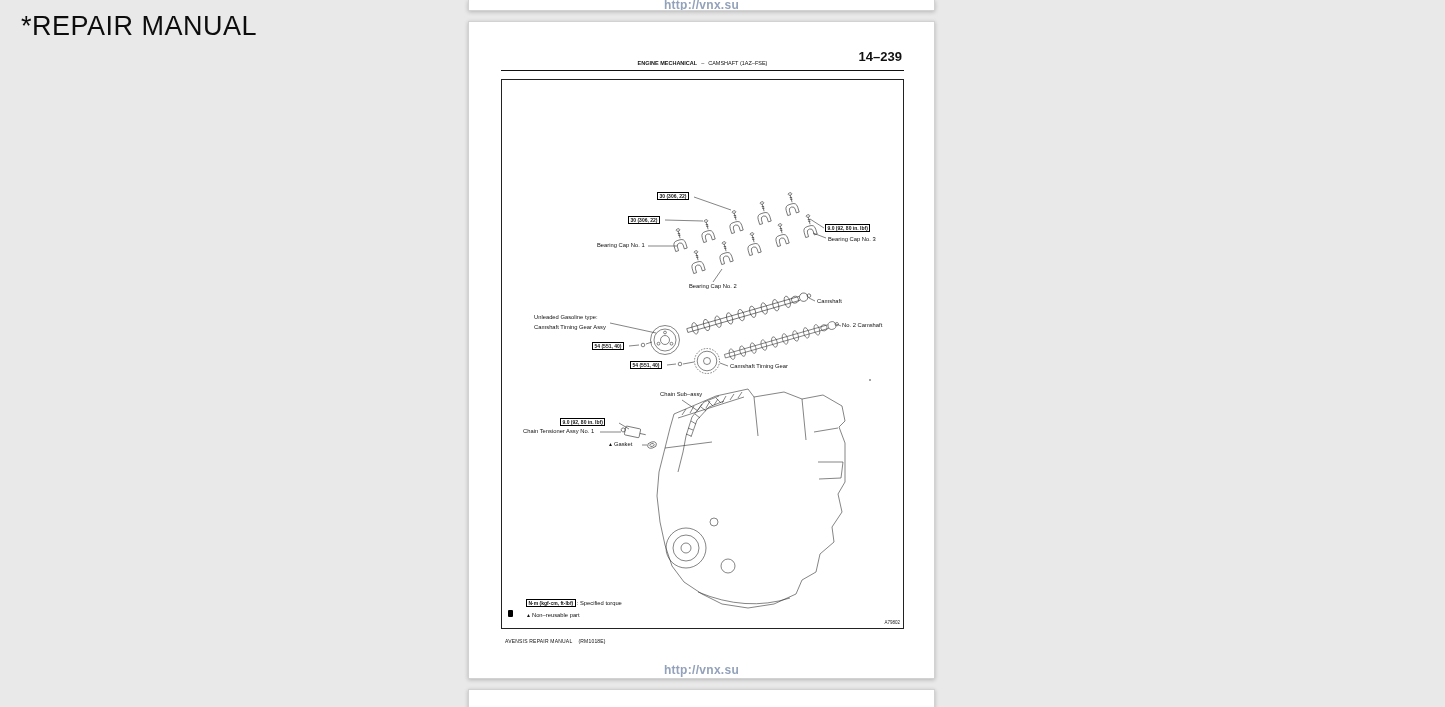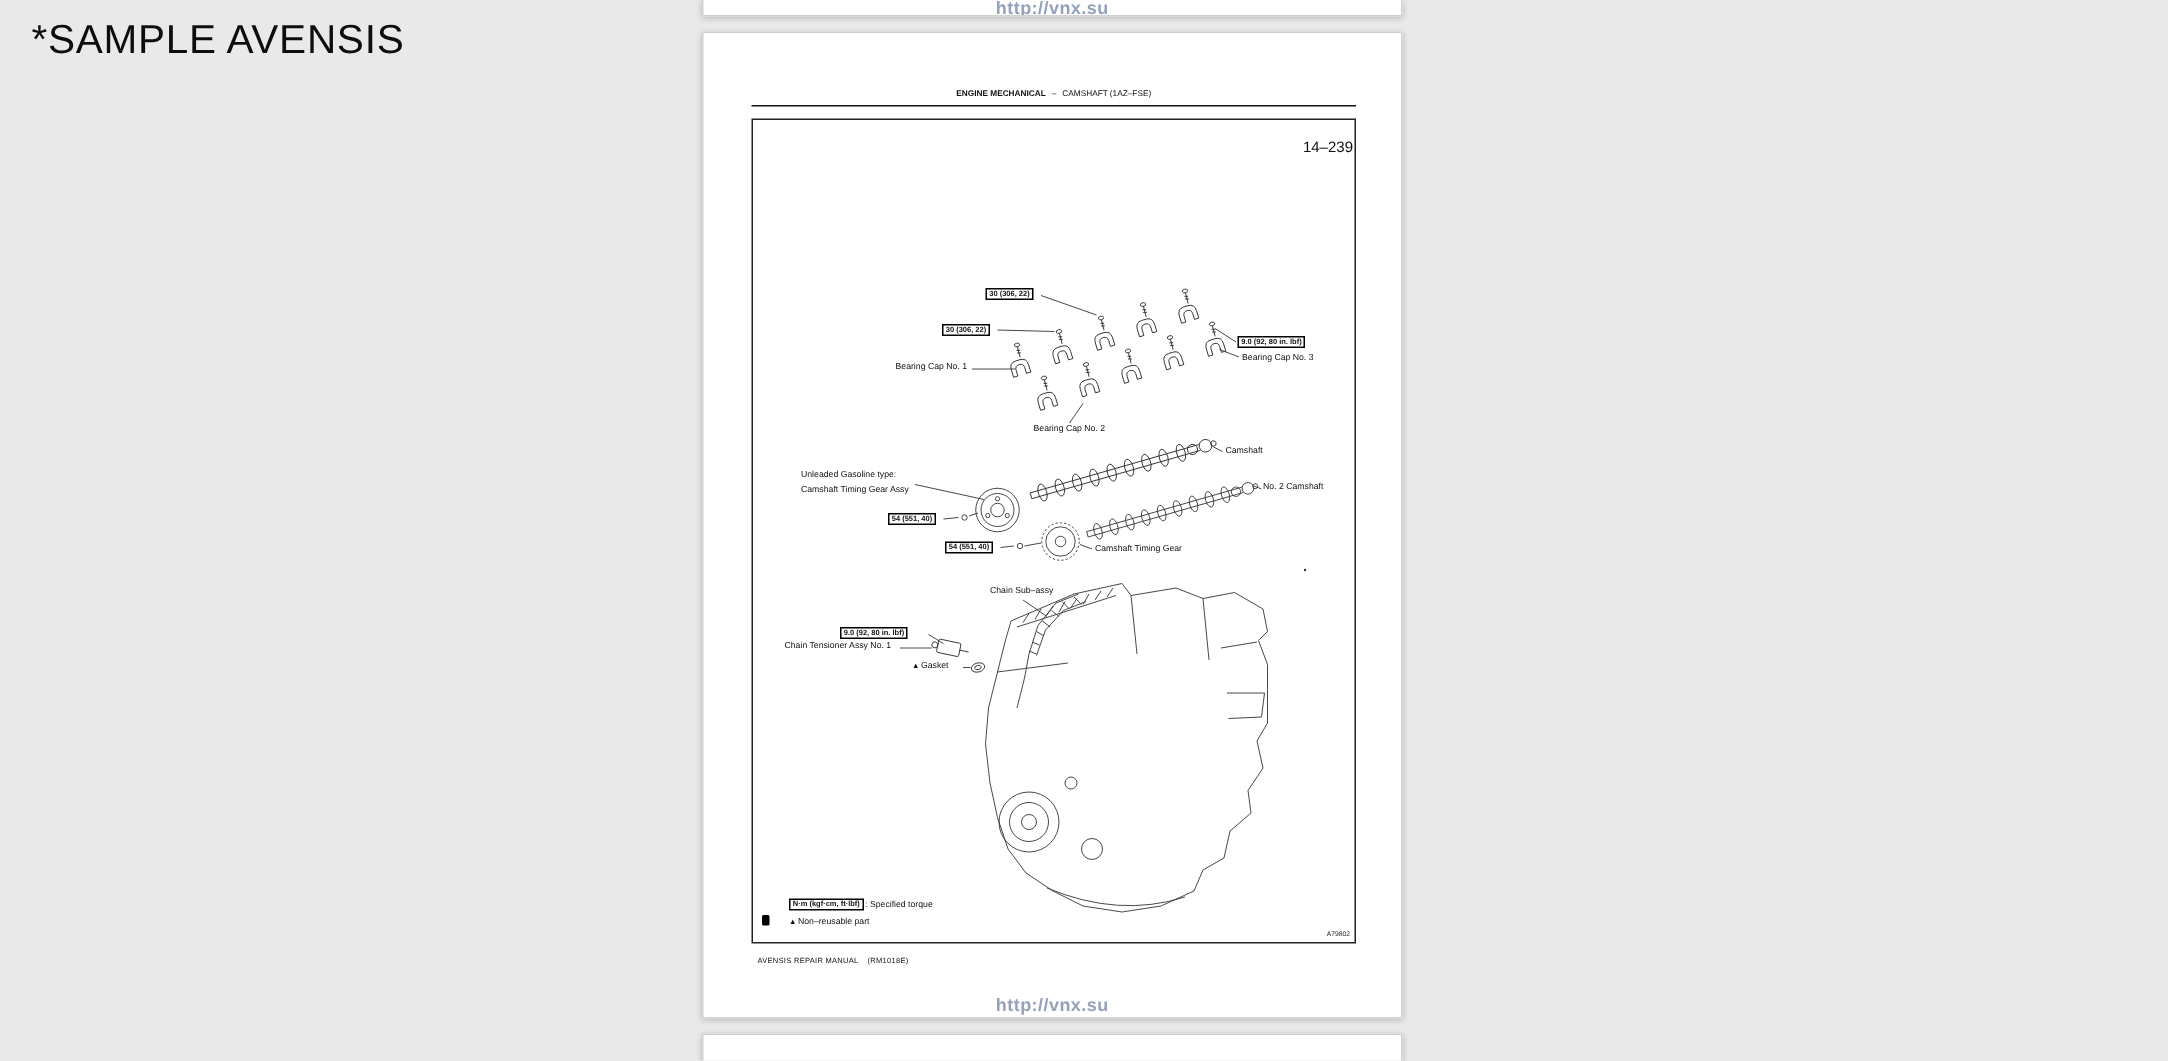--- a/index.html
+++ b/index.html
@@ -25,21 +25,21 @@
   .page-bottom { top:689px; height:24px; }
   .wm {
     position:absolute; left:0; right:0;
     text-align:center; font-size:12px; font-weight:700;
     color:#93a2ba; letter-spacing:.3px;
   }
   .page-top  .wm { top:-2px; }
   .page-main .wm { top:641px; }
   .pagenum {
     position:absolute; right:32px; top:27px;
-    font-size:10px; font-weight:400;margin-top:44px;
+    font-size:13px; font-weight:700;
   }
   .hdr {
     position:absolute; left:32px; top:38px; width:403px;
     text-align:center; font-size:5.5px; white-space:nowrap;
   }
   .hdr .sec { font-weight:700; }
   .hdr .sep { margin:0 4px; }
   .hrule { position:absolute; left:32px; top:48px; width:403px; border-top:1px solid #111; }
   .dbox {
     position:absolute; left:32px; top:57px; width:403px; height:550px;
@@ -64,21 +64,21 @@
     vertical-align:middle; margin-right:1px;
   }
   .figcode { position:absolute; right:3px; top:540px; font-size:4.5px; color:#222; }
   .cmark { position:absolute; left:6px; top:530px; width:5px; height:7px; background:#000; border-radius:1px; }
   .footer { position:absolute; left:36px; top:616px; font-size:5px; letter-spacing:.2px; }
   .footer .code { margin-left:6px; }
 </style>
 </head>
 <body>
 
-<div class="banner">*SAMPLE AVENSIS</div>
+<div class="banner">*REPAIR MANUAL</div>
 
 <div class="page page-top">
   <div class="wm">http://vnx.su</div>
 </div>
 
 <div class="page page-main">
 
   <div class="pagenum">14–239</div>
 
   <div class="hdr">

